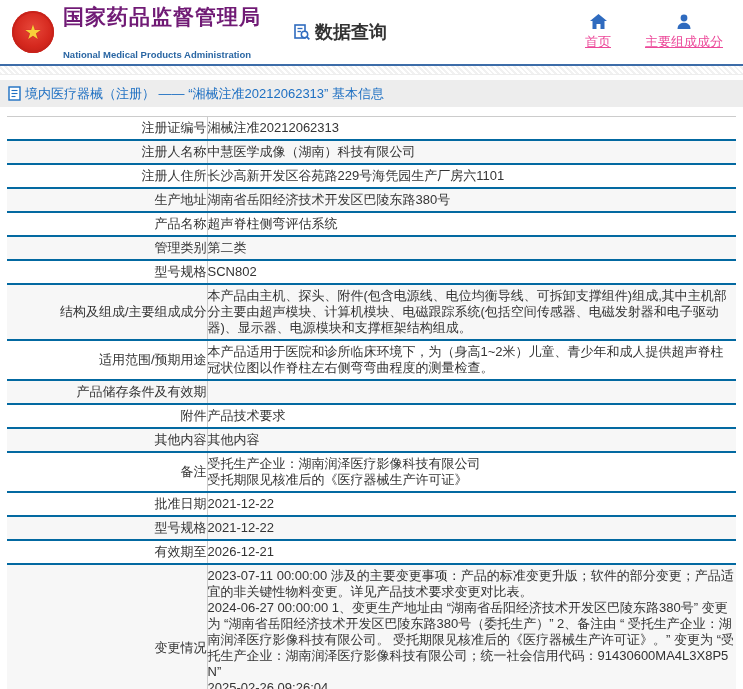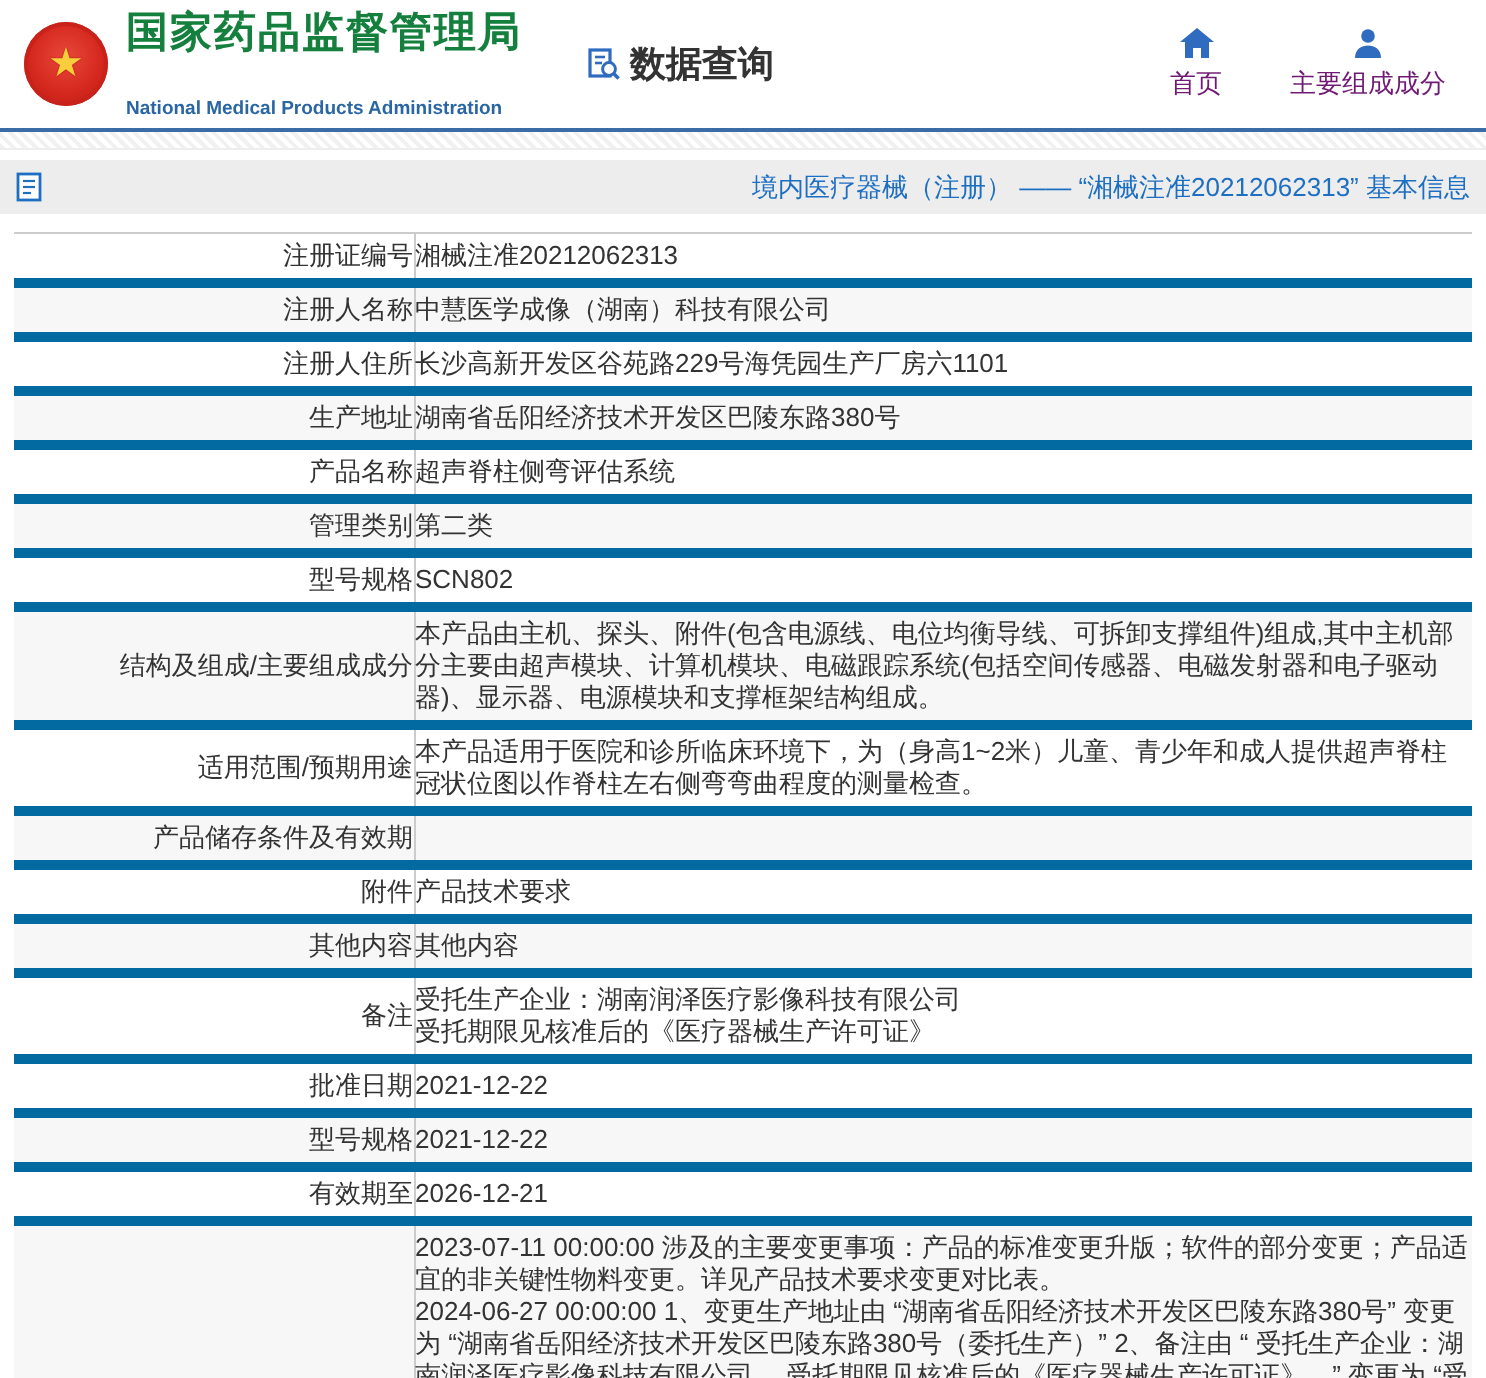--- a/index.html
+++ b/index.html
@@ -12,45 +12,45 @@
   
   .header { height:64px; display:flex; align-items:center; padding:0 10px 0 12px; background:#fff; }
   .emblem {
     width:42px; height:42px; border-radius:50%; flex:0 0 42px;
     background:radial-gradient(circle at 50% 42%, #e8483a 0%, #d5281e 55%, #b71b12 100%);
     display:flex; align-items:center; justify-content:center;
     box-shadow:inset 0 0 0 2px #c8221a;
   }
   .emblem .star { color:#f8cf3a; font-size:20px; line-height:1; text-shadow:0 0 1px #a8150d; }
   .agency { margin-left:9px; }
-  .agency .cn { font-size:21px; font-weight:bold; color:#15803d; letter-spacing:1px; line-height:24px; }
+  .agency .cn { font-size:21px; font-weight:bold; color:#701a75; letter-spacing:1px; line-height:24px; }
   .agency .en { font-size:9.5px; font-weight:bold; color:#2a66a3; margin-top:20px; }
   .dq-tab { display:flex; align-items:center; margin-left:32px; cursor:pointer; }
   .dq-tab .txt { font-size:18px; font-weight:bold; color:#333; margin-left:4px; }
   .top-nav { margin-left:auto; display:flex; align-items:flex-start; gap:34px; padding-right:10px; }
   .nav-item { display:flex; flex-direction:column; align-items:center; cursor:pointer; }
-  .nav-item .lbl { font-size:13px; color:#701a75; margin-top:4px; }
+  .nav-item .lbl { font-size:13px; color:#ec4899; margin-top:4px;text-decoration:underline; }
   
   .blue-rule { height:2px; background:#3c6ca8; }
   .hatch {
     height:9px;
     background:repeating-linear-gradient(45deg,#f1f1f1 0 2px,#ffffff 2px 4px);
     border-bottom:1px solid #eee;
   }
   
   .crumb-bar {
     margin-top:5px; background:#ededed; height:27px;
-    display:flex; align-items:center; padding:0 8px;justify-content:space-between;
+    display:flex; align-items:center; padding:0 8px;
   }
   .crumb-bar .title { font-size:13px; color:#1d6fc2; margin-left:4px; }
   
   .tbl-wrap { margin:9px 7px 0 7px; }
   table.info { width:100%; border-collapse:collapse; table-layout:fixed; }
   table.info td {
-    border-top:1px solid #ccc; border-bottom:5px solid #0369a1;
+    border-top:1px solid #ccc; border-bottom:2px solid #0369a1;
     font-size:13px; vertical-align:middle; padding:3px 0;
   }
   td.label-cell {
     width:200px; text-align:right; padding-right:10px; color:#333;
     border-right:1px solid #ccc; line-height:16px;
   }
   td.value-cell { padding-left:12px; padding-right:8px; line-height:16px; white-space:pre-line; word-break:break-all; }
   tr.odd  { background:#ffffff; }
   tr.even { background:#f7f7f7; }
   tr.simple td { height:22px; }

